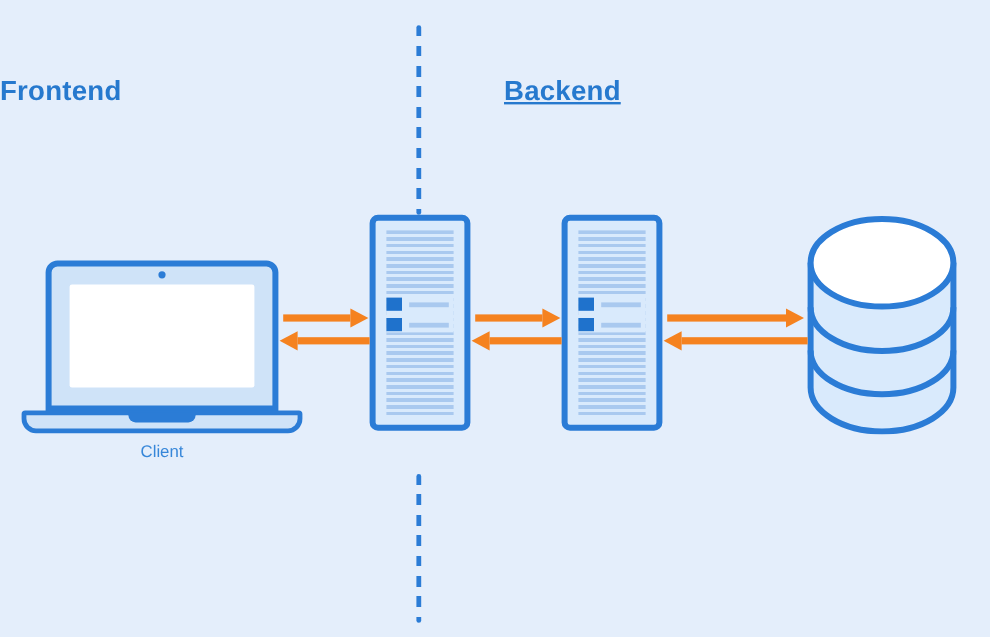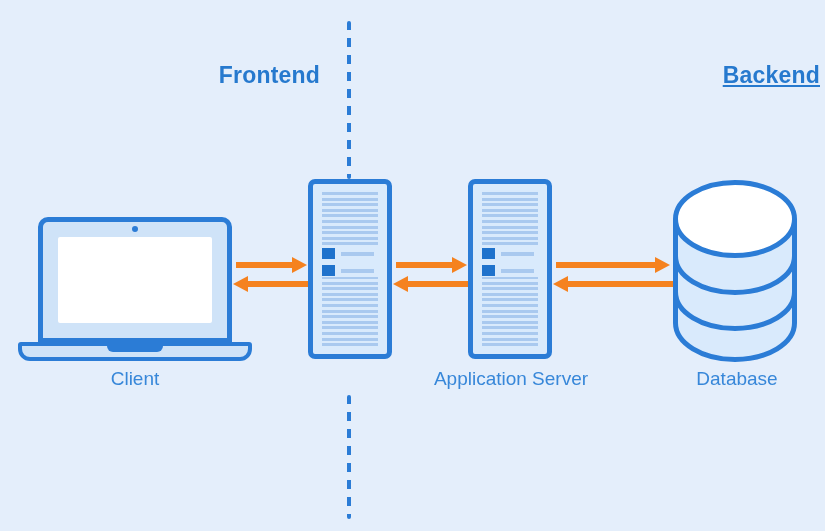--- a/index.html
+++ b/index.html
@@ -9,38 +9,38 @@
     background:#e4eefb;
     position:relative;
     overflow:hidden;
   }
   .canvas { position:absolute; inset:0; }
 
   
   .section-label {
     position:absolute; top:62px;
     font-size:23px; font-weight:bold; color:#2679ce;
-    text-align:right; letter-spacing:.2px;
+    text-align:left; letter-spacing:.2px;
   }
   .section-label.frontend { left:0; width:320px; }
   .section-label.backend  { left:420px; width:400px;text-decoration:underline; }
 
   
   .divider {
     position:absolute; left:347px; width:4px;
     background:repeating-linear-gradient(to bottom,#2b7cd6 0 9px,transparent 9px 17px);
     border-radius:2px;
   }
   .divider.top { top:21px; height:158px; }
   .divider.bottom { top:395px; height:124px; }
 
   
   .node-label {
     position:absolute; top:368px;
-    font-size:19px; color:#3787d9; text-align:center; white-space:nowrap;
+    font-size:14px; color:#3787d9; text-align:center; white-space:nowrap;
   }
 
   
   .laptop-body {
     position:absolute; left:38px; top:217px; width:194px; height:126px;
     background:#cfe3f8; border:5px solid #2b7cd6;
     border-radius:10px 10px 0 0;
   }
   .laptop-cam {
     position:absolute; left:132px; top:226px; width:6px; height:6px;
@@ -142,32 +142,30 @@
       <div class="row">
           <span class="sq"></span>
           <span class="bar"></span>
         </div>
       <div class="row">
           <span class="sq"></span>
           <span class="bar"></span>
         </div>
     </div>
   </div>
-  <div class="node-label" style="left:431px; width:160px;">Application Server</div>
 
   <div class="database">
     <svg width="128" height="182" viewBox="0 0 128 182">
       <path d="M4.5,39 L4.5,143 A59.5,36.5 0 0 0 123.5,143 L123.5,39 Z" fill="#d9eafc" stroke="none"></path>
       <path d="M4.5,76  A59.5,36.5 0 0 0 123.5,76" fill="none" stroke="#2b7cd6" stroke-width="5"></path>
       <path d="M4.5,112 A59.5,36.5 0 0 0 123.5,112" fill="none" stroke="#2b7cd6" stroke-width="5"></path>
       <path d="M4.5,39 L4.5,143 A59.5,36.5 0 0 0 123.5,143 L123.5,39" fill="none" stroke="#2b7cd6" stroke-width="5"></path>
       <ellipse cx="64" cy="39" rx="59.5" ry="36.5" fill="#ffffff" stroke="#2b7cd6" stroke-width="5"></ellipse>
     </svg>
   </div>
-  <div class="node-label" style="left:675px; width:124px;">Database</div>
 
   <div class="arrow a1r">
       <div class="shaft"></div>
       <div class="head-right"></div>
     </div>
   <div class="arrow a1l">
       <div class="head-left"></div>
       <div class="shaft"></div>
     </div>
 

